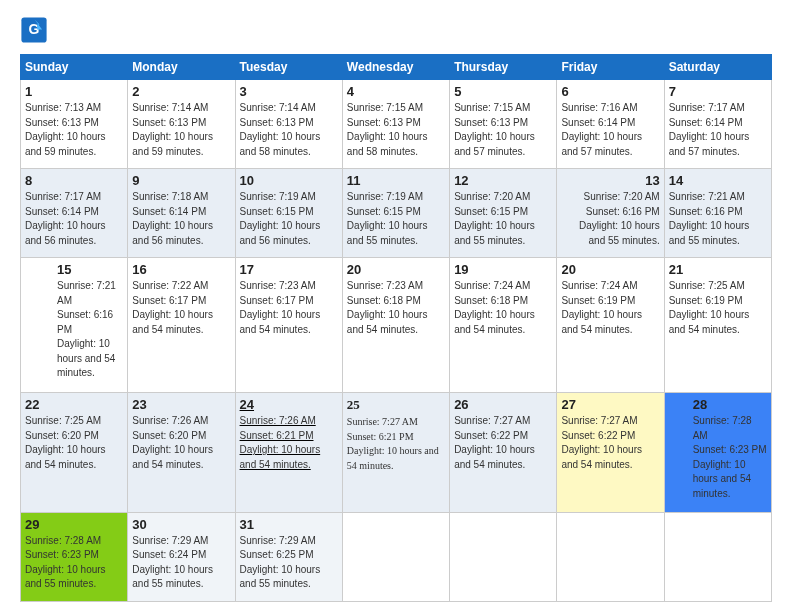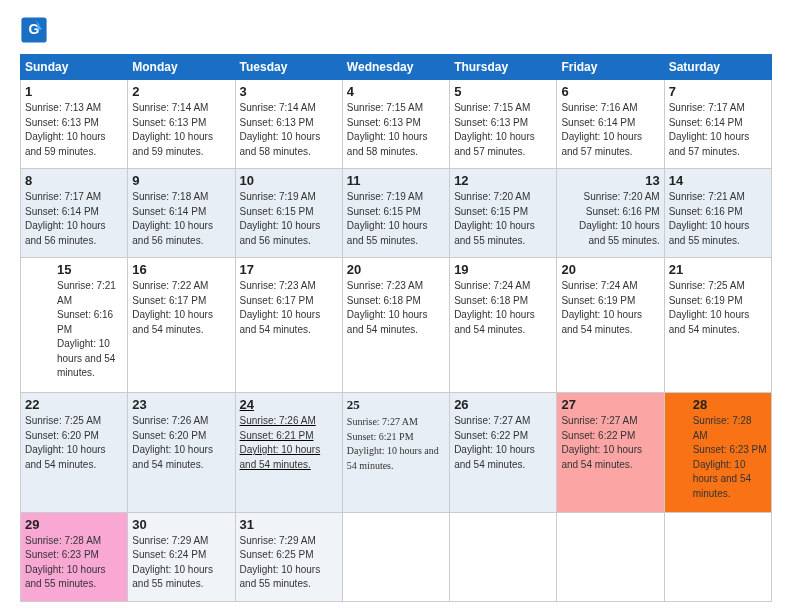--- a/index.html
+++ b/index.html
@@ -159,25 +159,25 @@
           <td style="background: rgb(255, 255, 255);"><span class="day-num">19</span><span class="day-info">Sunrise: 7:24 AM<br>Sunset: 6:18 PM<br>Daylight: 10 hours and 54 minutes.</span></td>
           <td style="background: rgb(255, 255, 255);"><span class="day-num">20</span><span class="day-info">Sunrise: 7:24 AM<br>Sunset: 6:19 PM<br>Daylight: 10 hours and 54 minutes.</span></td>
           <td style="background: rgb(255, 255, 255);"><span class="day-num">21</span><span class="day-info">Sunrise: 7:25 AM<br>Sunset: 6:19 PM<br>Daylight: 10 hours and 54 minutes.</span></td>
         </tr>
         <tr>
           <td style="background: rgb(232, 238, 245);"><span class="day-num">22</span><span class="day-info">Sunrise: 7:25 AM<br>Sunset: 6:20 PM<br>Daylight: 10 hours and 54 minutes.</span></td>
           <td style="background: rgb(232, 238, 245);"><span class="day-num">23</span><span class="day-info">Sunrise: 7:26 AM<br>Sunset: 6:20 PM<br>Daylight: 10 hours and 54 minutes.</span></td>
           <td style="background: rgb(232, 238, 245); text-decoration: underline;"><span class="day-num">24</span><span class="day-info">Sunrise: 7:26 AM<br>Sunset: 6:21 PM<br>Daylight: 10 hours and 54 minutes.</span></td>
           <td style="background: rgb(232, 238, 245); font-family: Liberation Serif, serif;"><span class="day-num">25</span><span class="day-info">Sunrise: 7:27 AM<br>Sunset: 6:21 PM<br>Daylight: 10 hours and 54 minutes.</span></td>
           <td style="background: rgb(232, 238, 245);"><span class="day-num">26</span><span class="day-info">Sunrise: 7:27 AM<br>Sunset: 6:22 PM<br>Daylight: 10 hours and 54 minutes.</span></td>
-          <td style="background: #fca5a5; margin-top: 28px;"><span class="day-num">27</span><span class="day-info">Sunrise: 7:27 AM<br>Sunset: 6:22 PM<br>Daylight: 10 hours and 54 minutes.</span></td>
-          <td style="background: #f97316; padding-left: 28px;"><span class="day-num">28</span><span class="day-info">Sunrise: 7:28 AM<br>Sunset: 6:23 PM<br>Daylight: 10 hours and 54 minutes.</span></td>
+          <td style="background: #fef9c3; margin-top: 28px;"><span class="day-num">27</span><span class="day-info">Sunrise: 7:27 AM<br>Sunset: 6:22 PM<br>Daylight: 10 hours and 54 minutes.</span></td>
+          <td style="background: #3b82f6; padding-left: 28px;"><span class="day-num">28</span><span class="day-info">Sunrise: 7:28 AM<br>Sunset: 6:23 PM<br>Daylight: 10 hours and 54 minutes.</span></td>
         </tr>
         <tr>
-          <td style="background: #f9a8d4;"><span class="day-num">29</span><span class="day-info">Sunrise: 7:28 AM<br>Sunset: 6:23 PM<br>Daylight: 10 hours and 55 minutes.</span></td>
+          <td style="background: #84cc16;"><span class="day-num">29</span><span class="day-info">Sunrise: 7:28 AM<br>Sunset: 6:23 PM<br>Daylight: 10 hours and 55 minutes.</span></td>
           <td style="background: rgb(240, 244, 248);"><span class="day-num">30</span><span class="day-info">Sunrise: 7:29 AM<br>Sunset: 6:24 PM<br>Daylight: 10 hours and 55 minutes.</span></td>
           <td style="background: rgb(240, 244, 248);"><span class="day-num">31</span><span class="day-info">Sunrise: 7:29 AM<br>Sunset: 6:25 PM<br>Daylight: 10 hours and 55 minutes.</span></td>
           <td style="background: rgb(255, 255, 255);"></td>
           <td style="background: rgb(255, 255, 255);"></td>
           <td style="background: rgb(255, 255, 255);"></td>
           <td style="background: rgb(255, 255, 255);"></td>
         </tr>
       </tbody>
   </table>
 </div>

